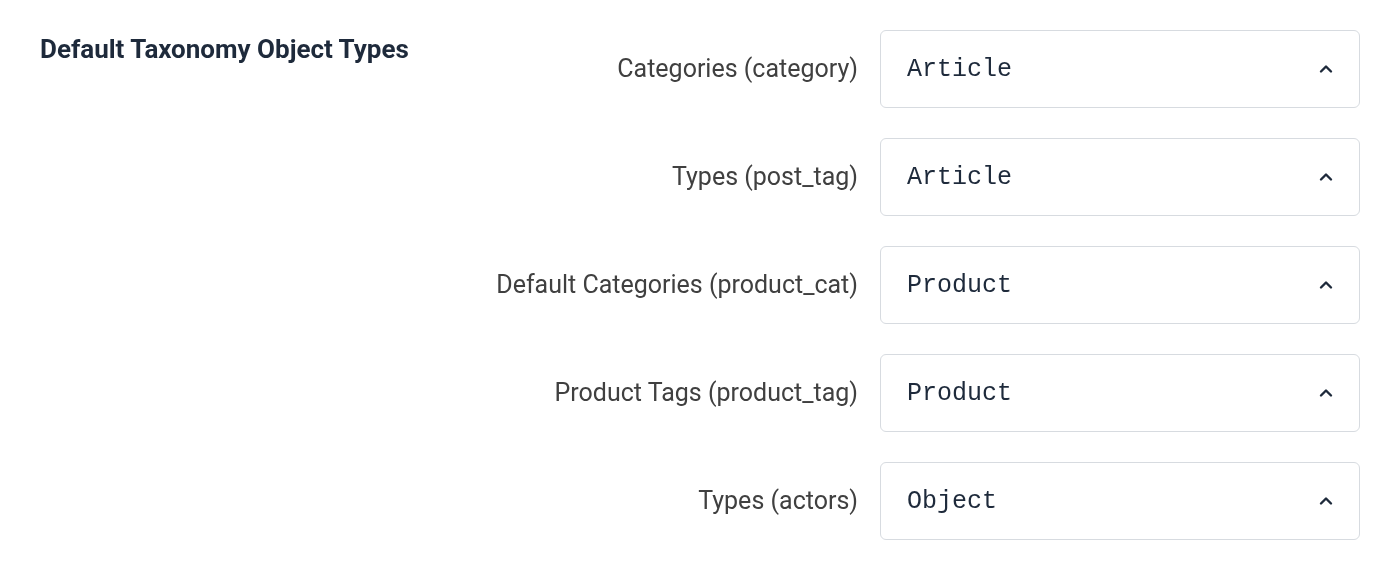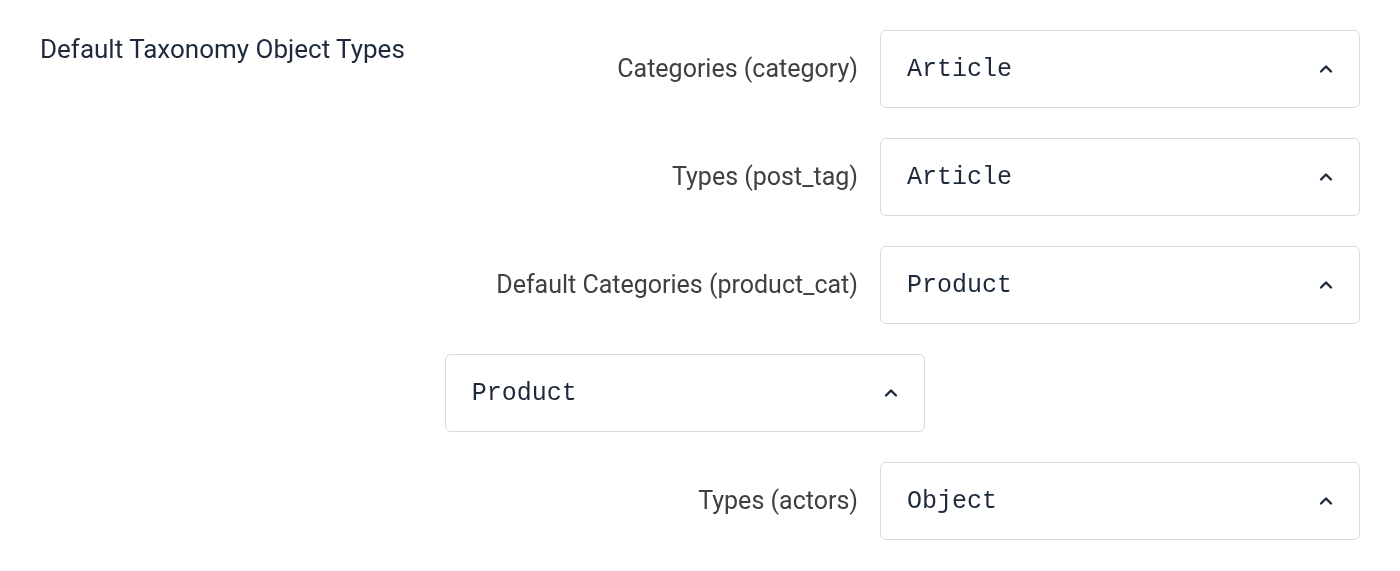--- a/index.html
+++ b/index.html
@@ -14,21 +14,21 @@
       padding: 30px 40px;
       width: 1400px;
     }
     .container {
       display: flex;
       align-items: flex-start;
       gap: 40px;
     }
     .section-title {
       font-size: 26px;
-      font-weight: 400;
+      font-weight: 700;
       color: #1e2a3b;
       white-space: nowrap;
       padding-top: 4px;
       flex: 0 0 auto;
       text-align: right;
     }
     .fields {
       flex: 1;
       display: flex;
       flex-direction: column;
@@ -118,20 +118,21 @@
         <span class="field-select-value">Product</span>
         <span class="chevron-up">
           <svg viewBox="0 0 14 14">
               <path d="M2 9.5 L7 4.5 L12 9.5"></path>
             </svg>
         </span>
       </div>
     </div>
 
     <div class="field-row">
+      <div class="field-label">Product Tags (product_tag)</div>
       <div class="field-select">
         <span class="field-select-value">Product</span>
         <span class="chevron-up">
           <svg viewBox="0 0 14 14">
               <path d="M2 9.5 L7 4.5 L12 9.5"></path>
             </svg>
         </span>
       </div>
     </div>
 

